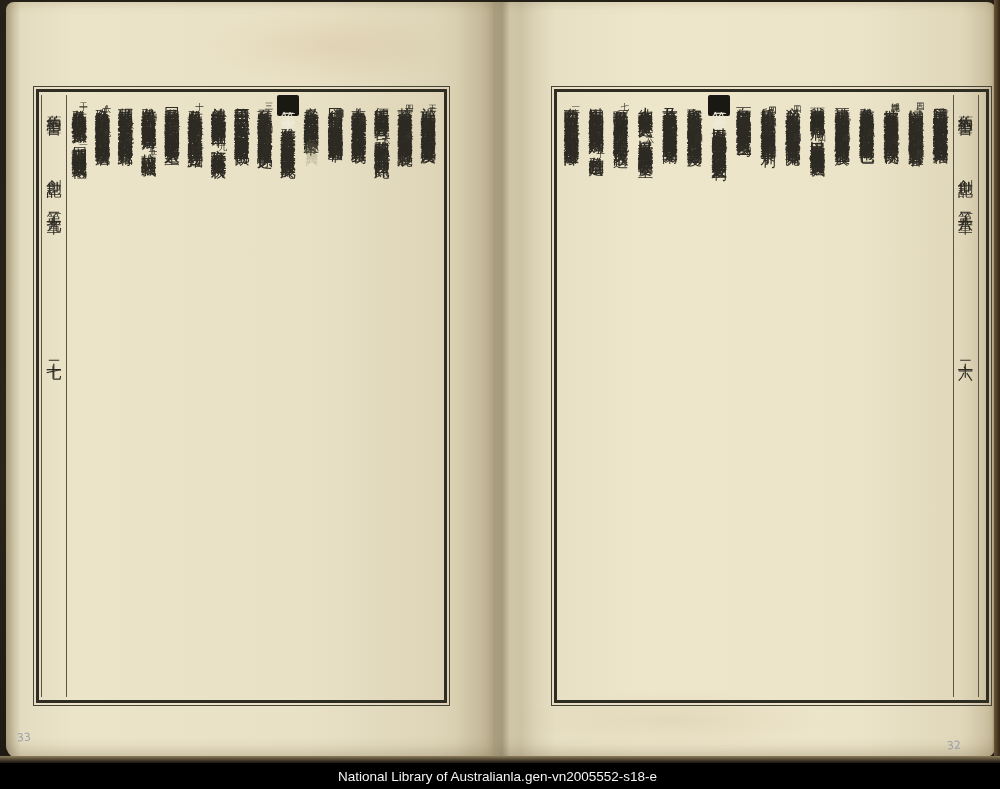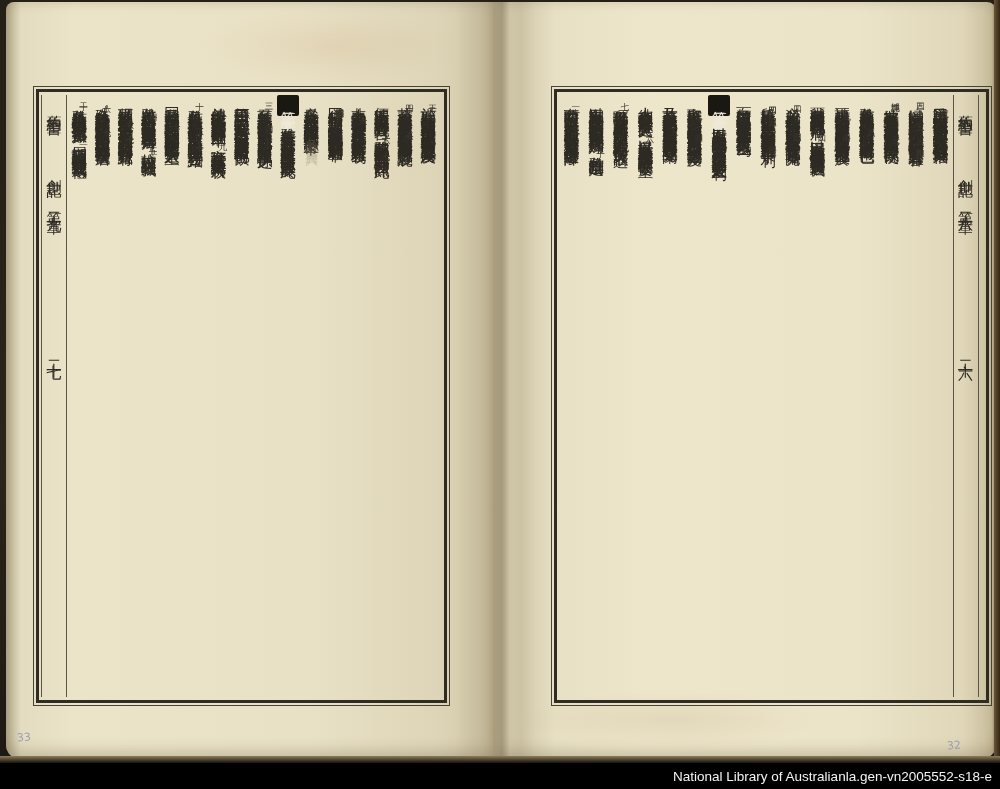--- a/index.html
+++ b/index.html
@@ -51,21 +51,21 @@
         vertical-align:middle;margin:1px 0;}
   .circ{font-size:12px;letter-spacing:0;}
   .ghost{color:#7c7458;opacity:.30;font-size:13px;letter-spacing:2.4px;}
   
   .pencil{position:absolute;font-family:"DejaVu Sans",sans-serif;font-size:11px;
           color:#8a93a8;opacity:.8;transform:rotate(-5deg);}
   .pencil-l{left:17px;top:731px;}
   .pencil-r{left:947px;top:739px;}
   
   .footer-bar{position:absolute;left:0;right:0;bottom:0;height:26px;background:#000;
-              display:flex;justify-content:flex-end;align-items:center;
+              display:flex;justify-content:center;align-items:center;
               padding:0 8px 0 3px;box-sizing:border-box;
               font-family:"Liberation Sans",sans-serif;font-size:13.5px;color:#f4f4f4;}
 </style>
 </head>
 <body>
 
 <div class="stage">
 
   <div class="page page-left"></div>
   <div class="page page-right"></div>

